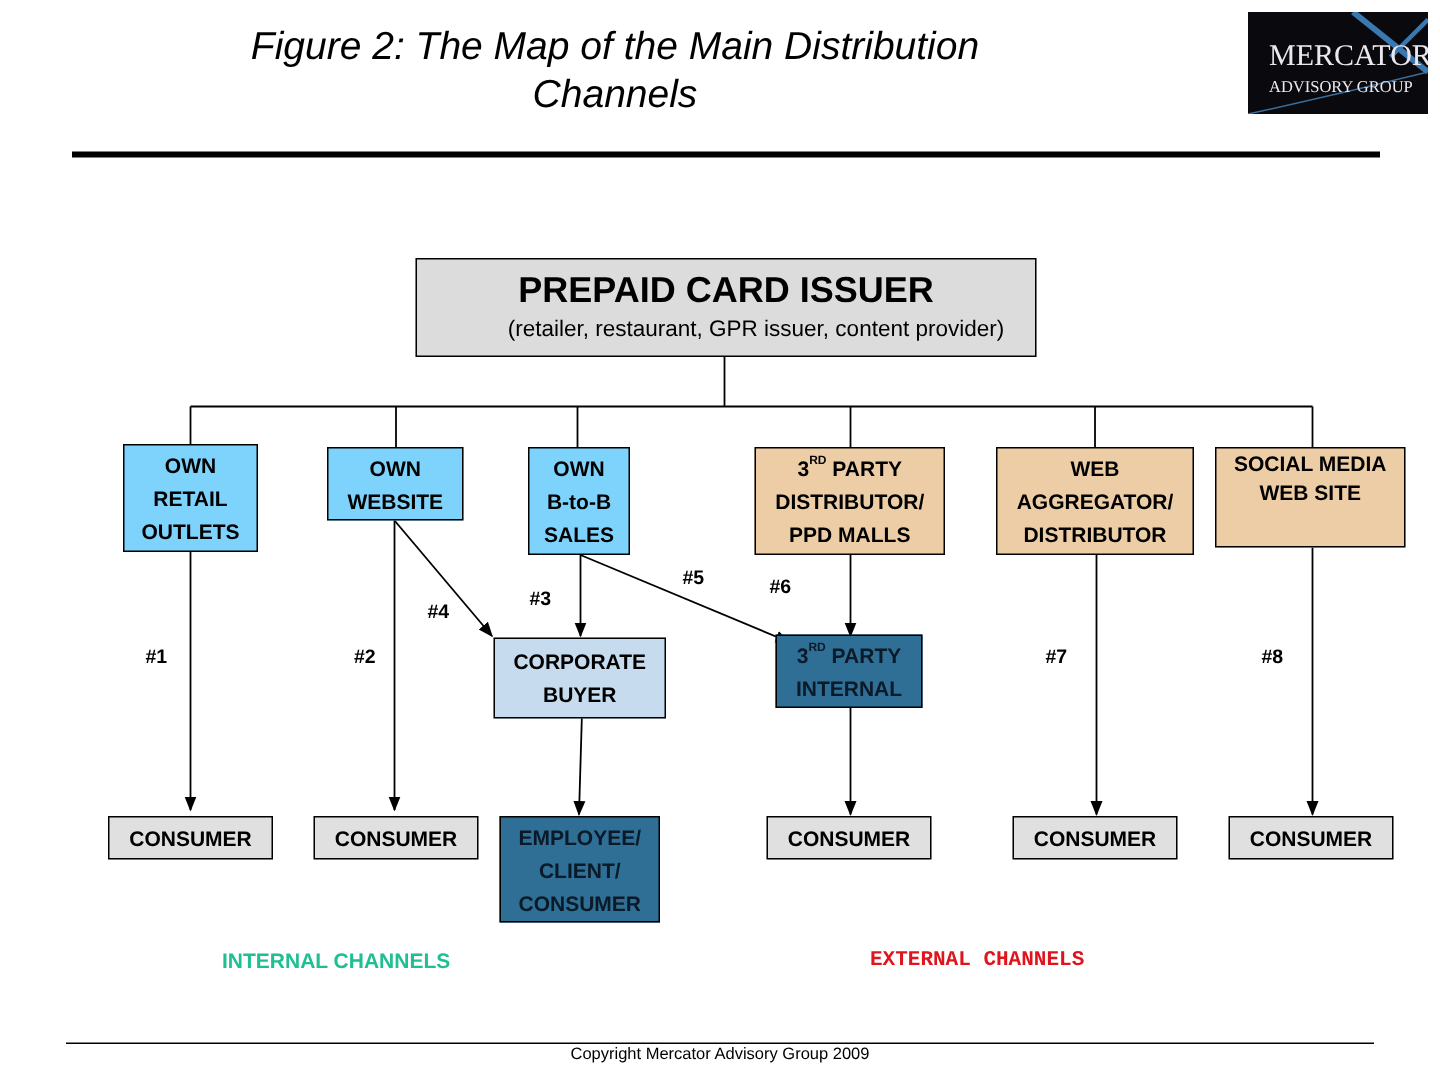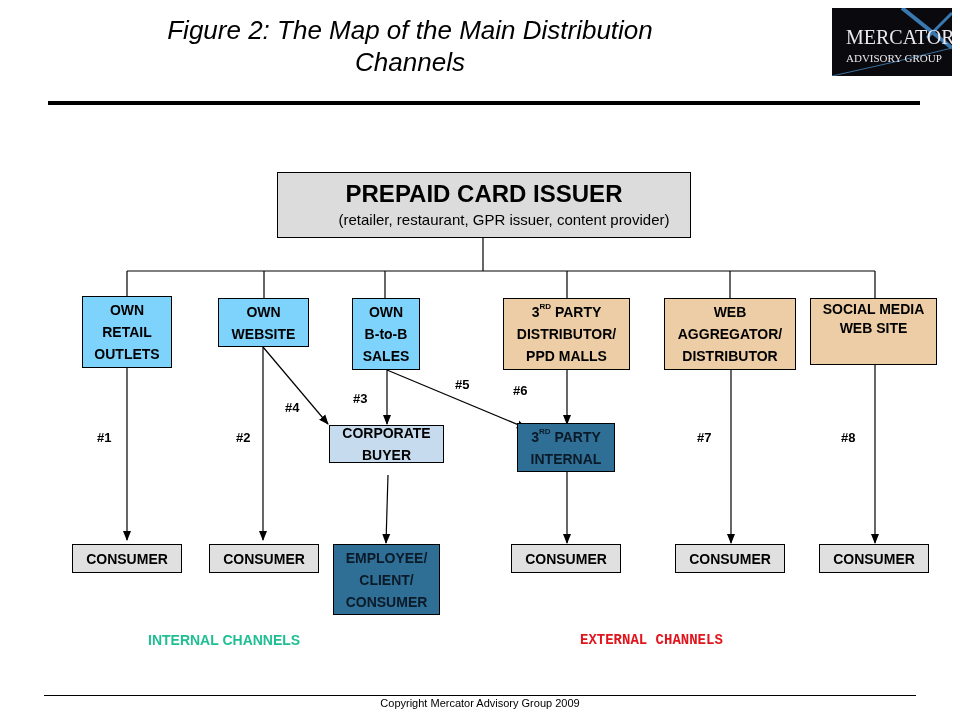--- a/index.html
+++ b/index.html
@@ -102,21 +102,21 @@
 <div class="box tan" style="left:664px;top:298px;width:132px;height:72px;">
   <div>WEB</div>
   <div>AGGREGATOR/</div>
   <div>DISTRIBUTOR</div>
 </div>
 <div class="box tan" style="left:810px;top:298px;width:127px;height:67px;justify-content:flex-start;padding-top:0;">
   <div style="line-height:20px;">SOCIAL MEDIA</div>
   <div style="line-height:18px;">WEB SITE</div>
 </div>
 
-<div class="box lightblue" style="left:329px;top:425px;width:115px;height:38px;align-items:center;">
+<div class="box lightblue" style="left:329px;top:425px;width:115px;height:54px;align-items:center;">
   <div>CORPORATE</div>
   <div>BUYER</div>
 </div>
 <div class="box teal" style="left:517px;top:423px;width:98px;height:49px;color:#0a1a28;">
   <div>3<sup>RD</sup> PARTY</div>
   <div>INTERNAL</div>
 </div>
 
 <div class="box grey" style="left:72px;top:544px;width:110px;height:29px;">
   <div>CONSUMER</div>

